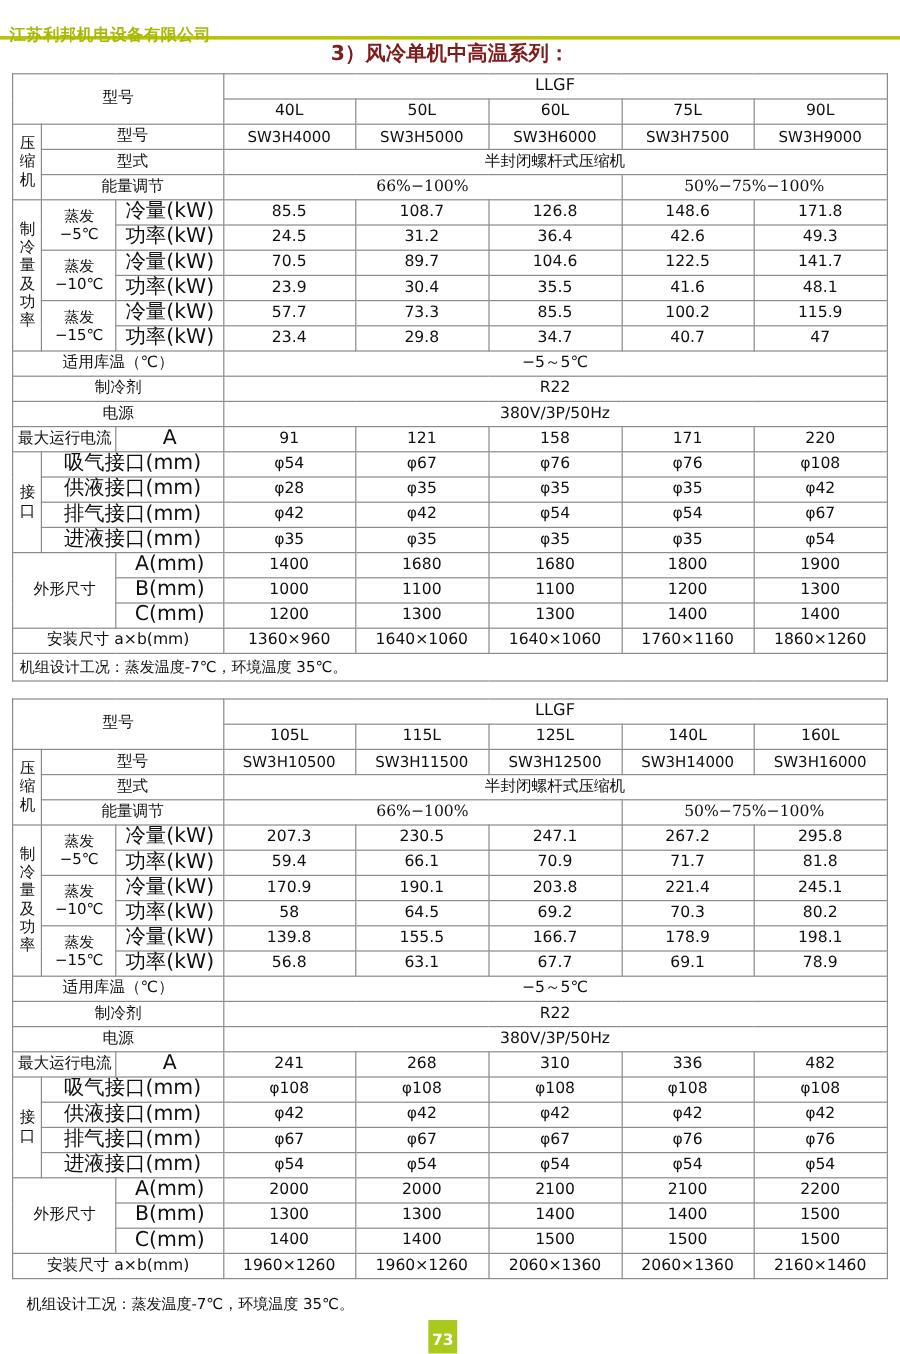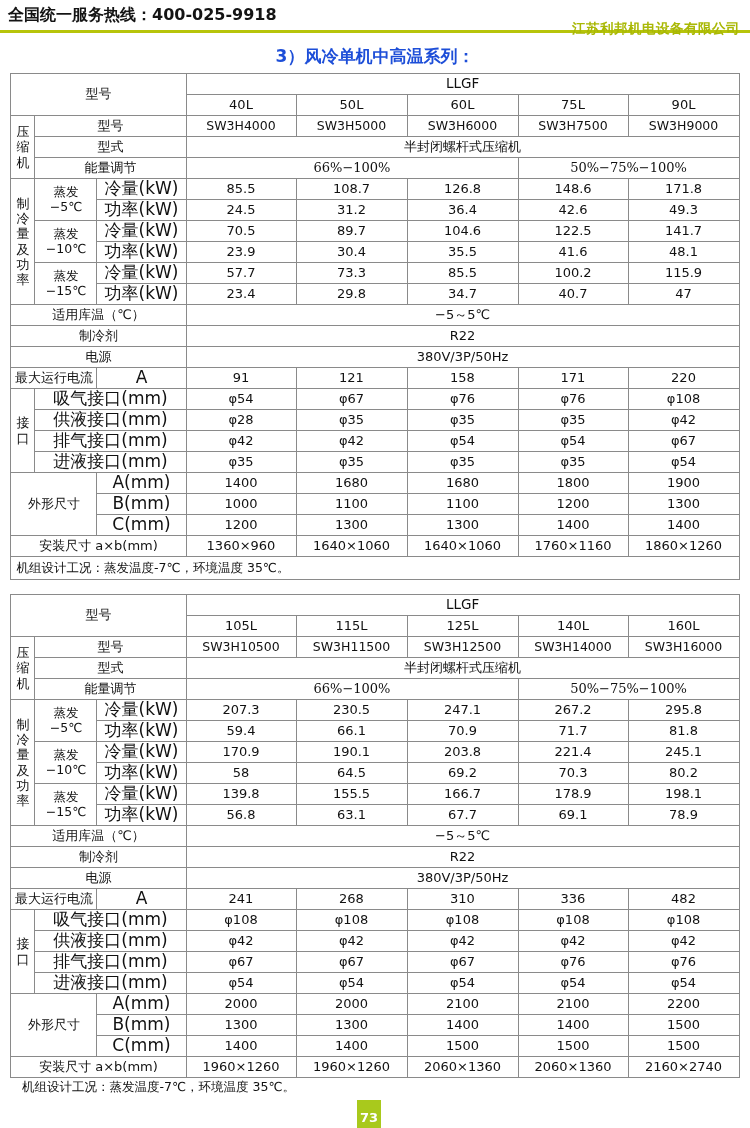--- a/index.html
+++ b/index.html
@@ -30,22 +30,22 @@
     color:#a9b805;letter-spacing:.5px;
     font-family:"DejaVu Sans","Liberation Sans",sans-serif;
     margin-top:28px;
   }
   .rule{height:3px;background:#b7c40a;width:750px;}
 
   
   .sec-title{
     text-align:center;
     font-size:17px;font-weight:bold;
-    color:#1d4ed8;
-    padding:12px 0 5px 0;
+    color:#7f1d1d;
+    padding:0 0 5px 0;
     font-family:"DejaVu Sans","Liberation Sans",sans-serif;
   }
 
   
   .spec{
     width:728px;
     margin:0 auto;
     border-collapse:collapse;
     table-layout:fixed;
     font-family:"DejaVu Sans","Liberation Sans",sans-serif;
@@ -108,21 +108,20 @@
     display:flex;align-items:center;justify-content:center;
     font-family:"DejaVu Sans","Liberation Sans",sans-serif;
   }
 </style>
 </head>
 <body>
 
 <div class="page">
 
   <div class="pg-header">
-    <div class="hotline">全国统一服务热线：400-025-9918</div>
     <div class="company">江苏利邦机电设备有限公司</div>
   </div>
   <div class="rule"></div>
 
   <div class="sec-title">3）风冷单机中高温系列：</div>
 
   <table class="spec">
     <colgroup>
       <col style="width:24px">
         <col style="width:62px">
@@ -489,21 +488,21 @@
         <td class="num">1500</td>
         <td class="num">1500</td>
         <td class="num">1500</td>
       </tr>
       <tr>
         <td class="lab" colspan="3">安装尺寸 a×b(mm)</td>
         <td class="num">1960×1260</td>
         <td class="num">1960×1260</td>
         <td class="num">2060×1360</td>
         <td class="num">2060×1360</td>
-        <td class="num">2160×2740</td>
+        <td class="num">2160×1460</td>
       </tr>
     </tbody>
   </table>
 
   <div class="bottom-note">机组设计工况：蒸发温度-7℃，环境温度 35℃。</div>
   <div class="page-badge">73</div>
 
 </div>
 
 </body></html>

